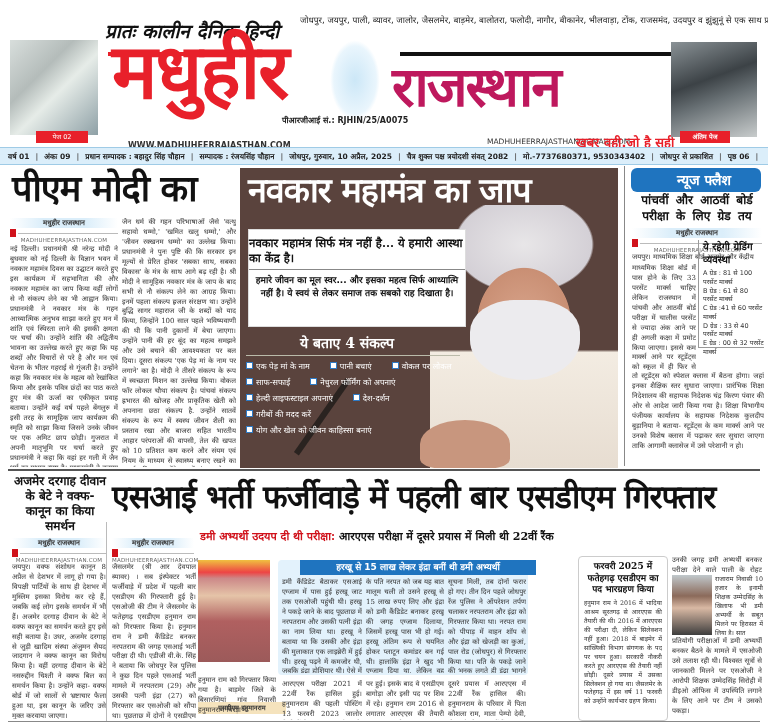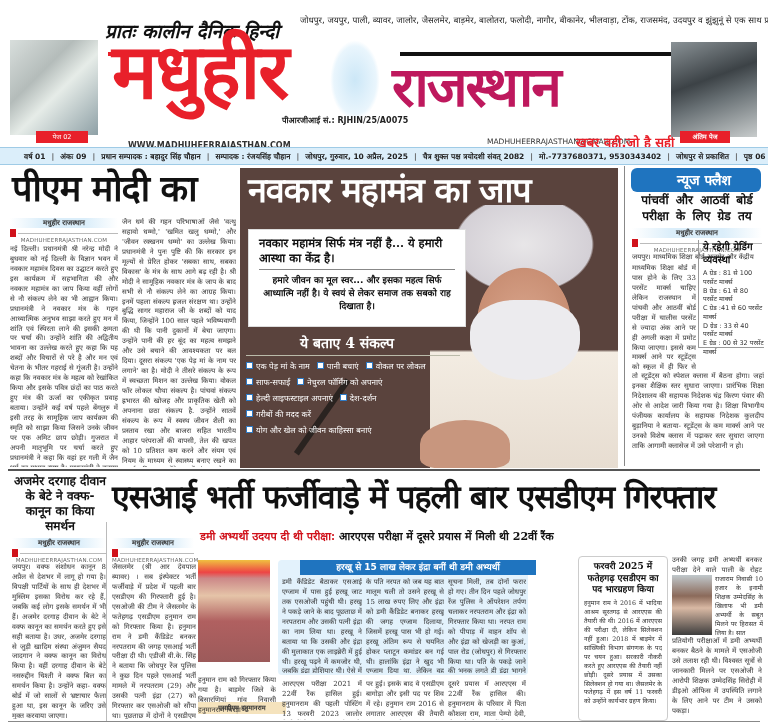--- a/index.html
+++ b/index.html
@@ -18,41 +18,41 @@
   .cities { left: 300px; top: 14px; font-size: 8.5px; color: #222; white-space: nowrap; }
   .url { left: 128px; top: 141px; font-size: 8px; color: #333; font-weight: bold; }
   .url2 { left: 487px; top: 137px; font-size: 7.5px; color: #333; }
   .reg { left: 282px; top: 114px; font-size: 8px; font-weight: bold; color: #222; }
   .slogan { left: 576px; top: 133px; font-size: 13px; color: #e8202a; font-weight: bold; }
   .photo-left { left: 10px; top: 40px; width: 88px; height: 95px; background: linear-gradient(135deg,#d8dedc 0%,#b4bcba 35%,#e6ece8 55%,#8ea0a6 100%); }
   .photo-left-cap { left: 36px; top: 131px; width: 52px; height: 12px; background: #e8202a; color: #fff; font-size: 6.5px; text-align: center; line-height: 12px; }
   .photo-right { left: 671px; top: 42px; width: 86px; height: 95px; background: linear-gradient(160deg,#8a9296 0%,#3c4246 40%,#6a7276 60%,#c8cccc 100%); }
   .photo-right-cap { left: 680px; top: 131px; width: 50px; height: 12px; background: #e8202a; color: #fff; font-size: 6.5px; text-align: center; line-height: 12px; font-weight: bold; }
 
-  .infobar { left: 0; top: 147px; width: 768px; height: 18px; background: #dbeefa; border-top: 1px solid #9fcbe6; border-bottom: 1px solid #9fcbe6; font-size: 7.5px; font-weight: bold; display: flex; align-items: center; white-space: nowrap; padding-left: 24px; gap: 6px; color: #222; }
+  .infobar { left: 0; top: 147px; width: 768px; height: 18px; background: #dbeefa; border-top: 1px solid #9fcbe6; border-bottom: 1px solid #9fcbe6; font-size: 7.5px; font-weight: bold; display: flex; align-items: center; white-space: nowrap; padding-left: 8px; gap: 6px; color: #222; }
   .infobar .sep { color: #555; }
 
   
   .h1-left { left: 12px; top: 168px; font-family: "DejaVu Serif", serif; font-size: 36px; font-weight: bold; color: #111; line-height: 1.15; letter-spacing: -1px; }
   .story-img { left: 240px; top: 168px; width: 378px; height: 300px; background: #5a433d; overflow: hidden; }
   .h1-right { left: 248px; top: 172px; font-family: "DejaVu Serif", serif; font-size: 34px; font-weight: bold; color: #fff; line-height: 1.1; letter-spacing: -1px; white-space: nowrap; }
   .modi-face { left: 430px; top: 205px; width: 188px; height: 263px; background: radial-gradient(ellipse 45% 38% at 50% 45%, #d9a58c 0%, #c98f74 55%, transparent 56%), radial-gradient(ellipse 60% 30% at 50% 15%, #e8e6e8 0%, #d4d0d6 60%, transparent 62%), linear-gradient(180deg, transparent 55%, #f3ece2 56%, #e7ddd1 100%); }
   .modi-beard { left: 470px; top: 300px; width: 110px; height: 80px; border-radius: 40% 40% 50% 50%; background: #ecebee; }
   .mic { left: 345px; top: 380px; width: 6px; height: 90px; background: #2a2320; transform: rotate(35deg); transform-origin: top; }
   .hand { left: 420px; top: 420px; width: 90px; height: 48px; border-radius: 50% 50% 20% 20%; background: #c8967e; }
 
-  .quote-box { left: 248px; top: 229px; width: 218px; height: 98px; background: #fff; border: 1px solid #ddd; padding: 6px 10px; }
+  .quote-box { left: 248px; top: 229px; width: 218px; height: 98px; background: #fff; border: 1px solid #ddd; padding: 6px 0; }
   .quote-main { font-family: "DejaVu Serif", serif; font-size: 11.5px; font-weight: bold; color: #111; line-height: 1.3; }
   .quote-rule { height: 1px; background: #888; margin: 3px 0 4px; }
   .quote-sub { font-size: 9px; font-weight: bold; color: #111; text-align: center; line-height: 1.45; }
 
   .sankalp-title { left: 300px; top: 333px; font-family: "DejaVu Serif", serif; font-size: 14px; font-weight: bold; color: #fff; }
   .sankalp-rule { left: 246px; top: 355px; width: 214px; height: 1px; background: #bba; }
   .sankalp-list { left: 246px; top: 360px; width: 220px; }
-  .sankalp-row { display: flex; flex-wrap: wrap; gap: 7px; margin-bottom: 5px; }
+  .sankalp-row { display: flex; flex-wrap: wrap; gap: 20px; margin-bottom: 5px; }
   .sankalp-item { font-size: 8px; color: #fff; display: flex; align-items: center; gap: 3px; white-space: nowrap; }
   .sq { width: 7px; height: 7px; background: #fff; border: 1.5px solid #2f7ac4; display: inline-block; }
 
   
   .col-text { font-family: "DejaVu Serif", serif; font-size: 7px; line-height: 1.42; color: #333; text-align: justify; overflow: hidden; }
   .byline { font-size: 7px; font-weight: bold; color: #333; background: linear-gradient(90deg,#fff,#dbeefa 30%,#dbeefa 70%,#fff); text-align: center; height: 10px; line-height: 10px; }
   .byline-url { font-size: 5.5px; color: #666; text-align: center; letter-spacing: .2px; }
   .redmark { width: 6px; height: 8px; background: #d0121b; display: inline-block; }
 
   

